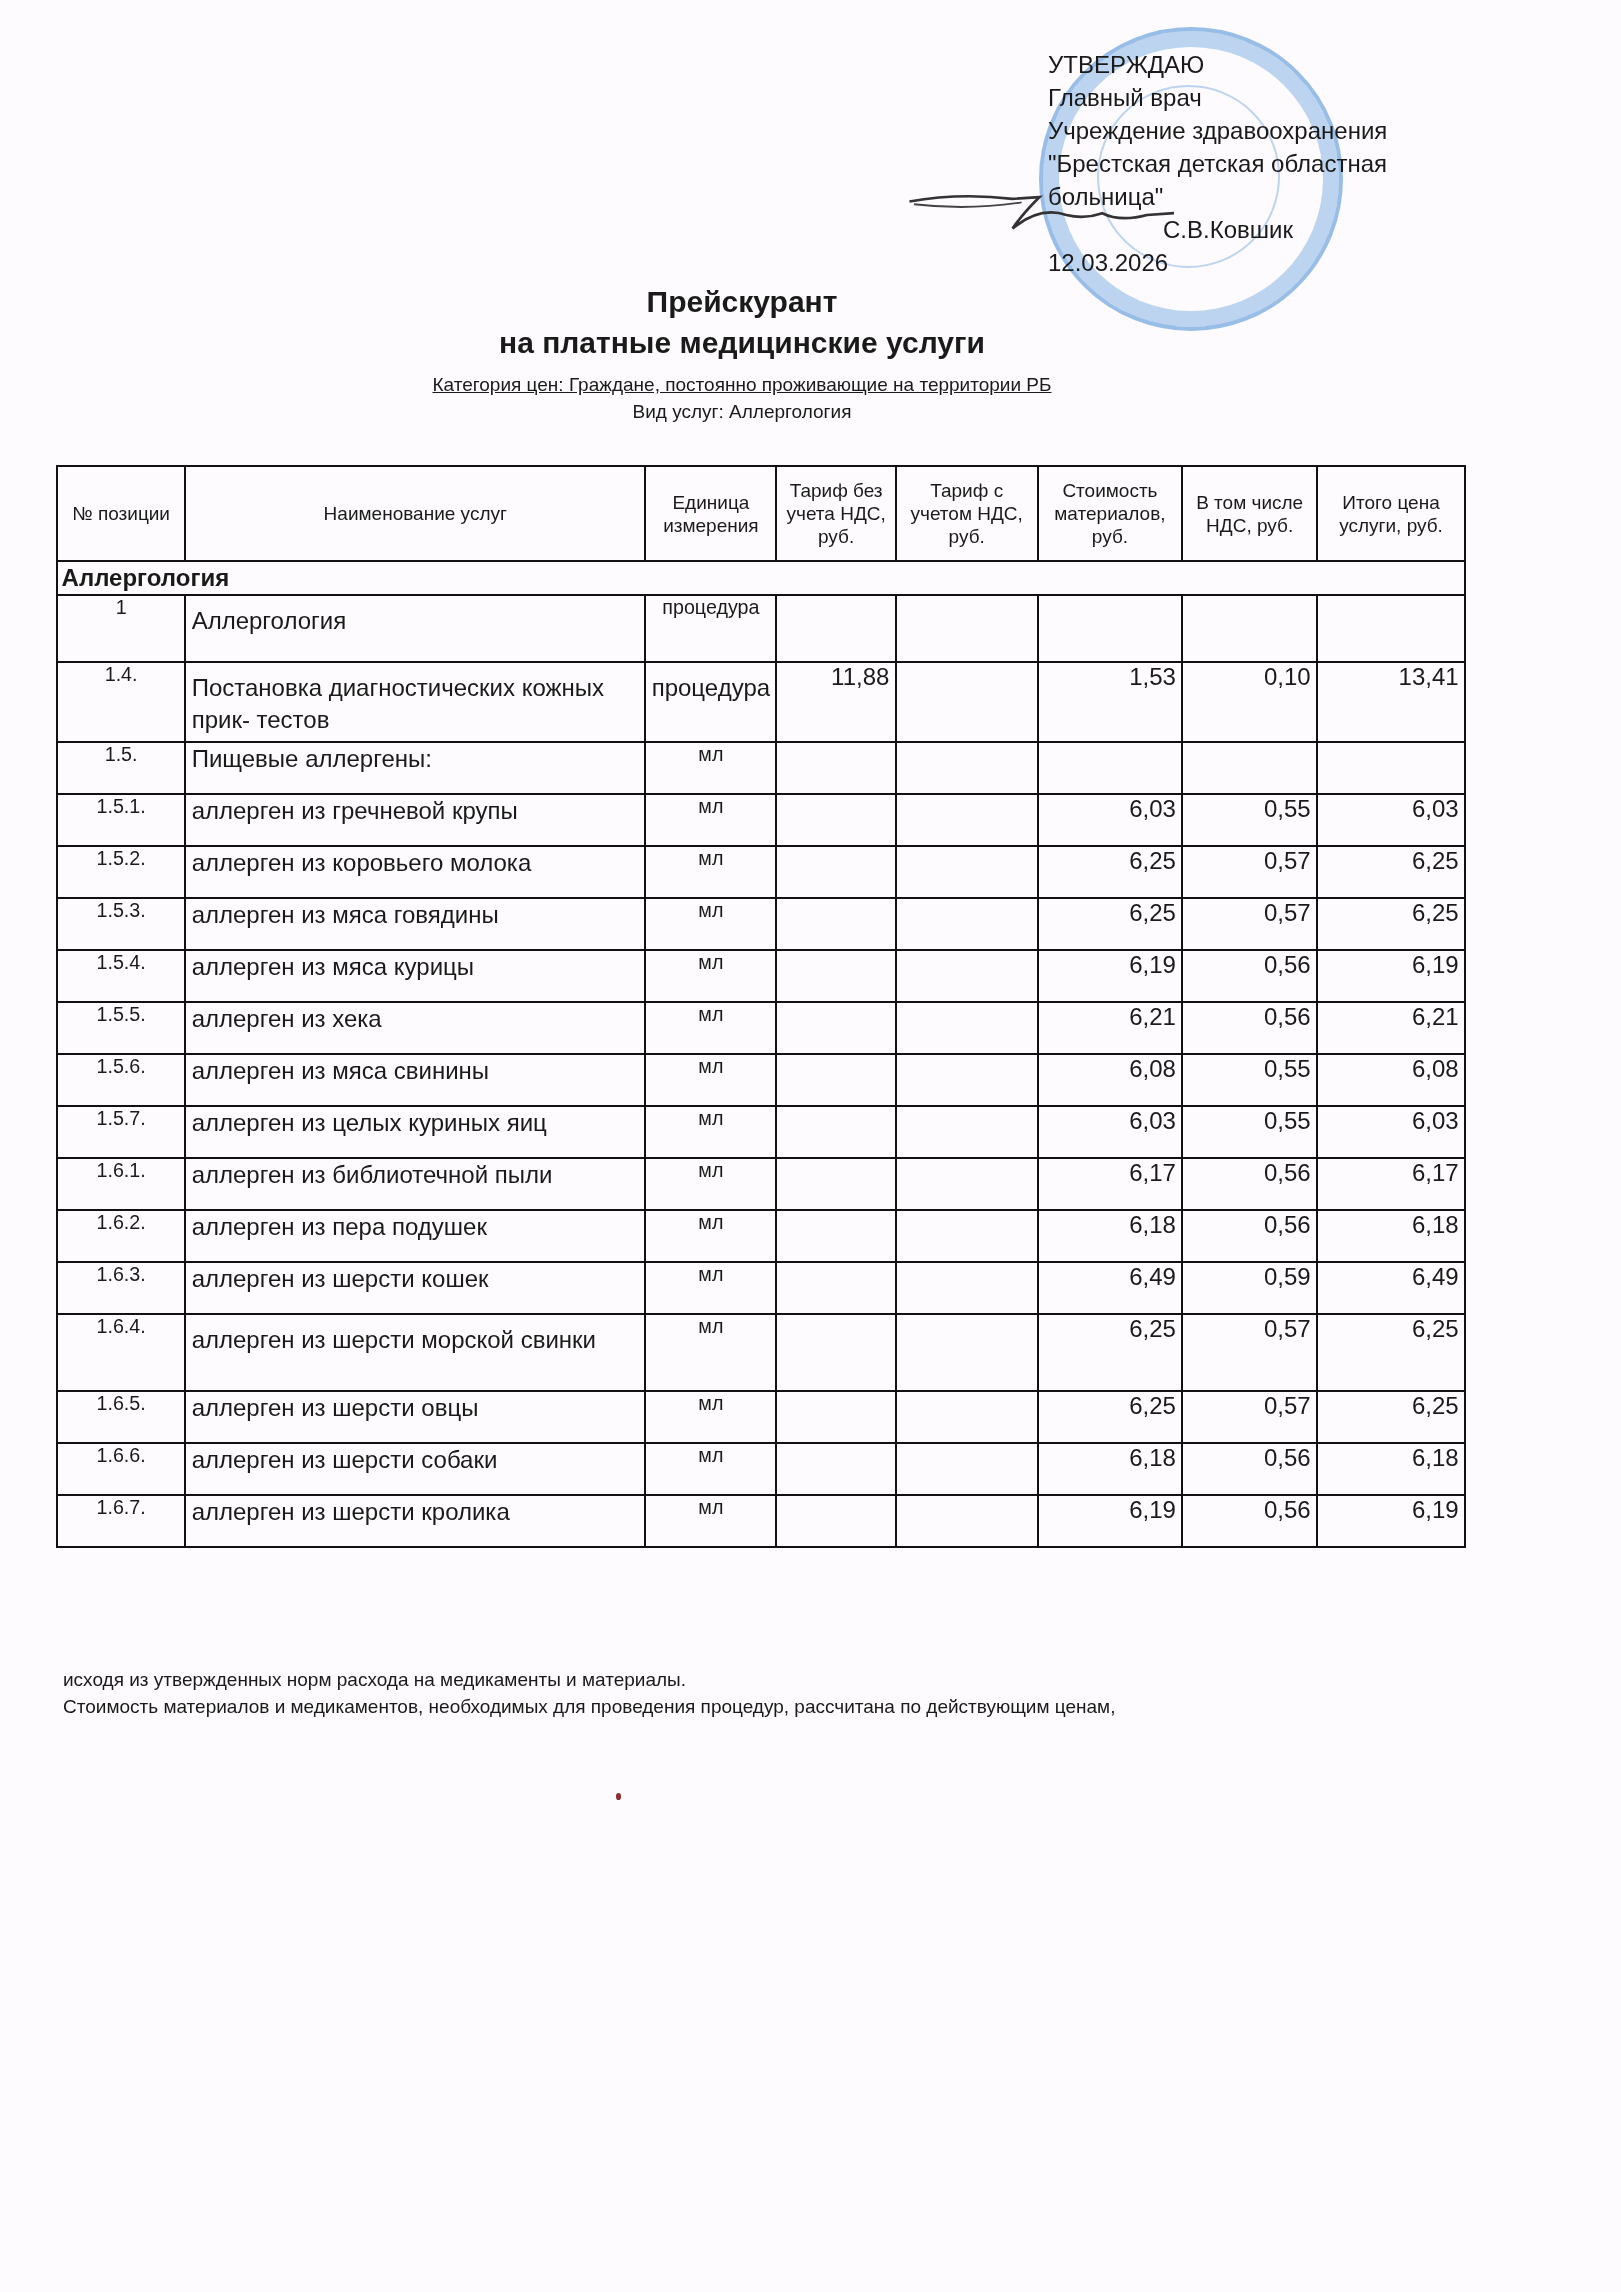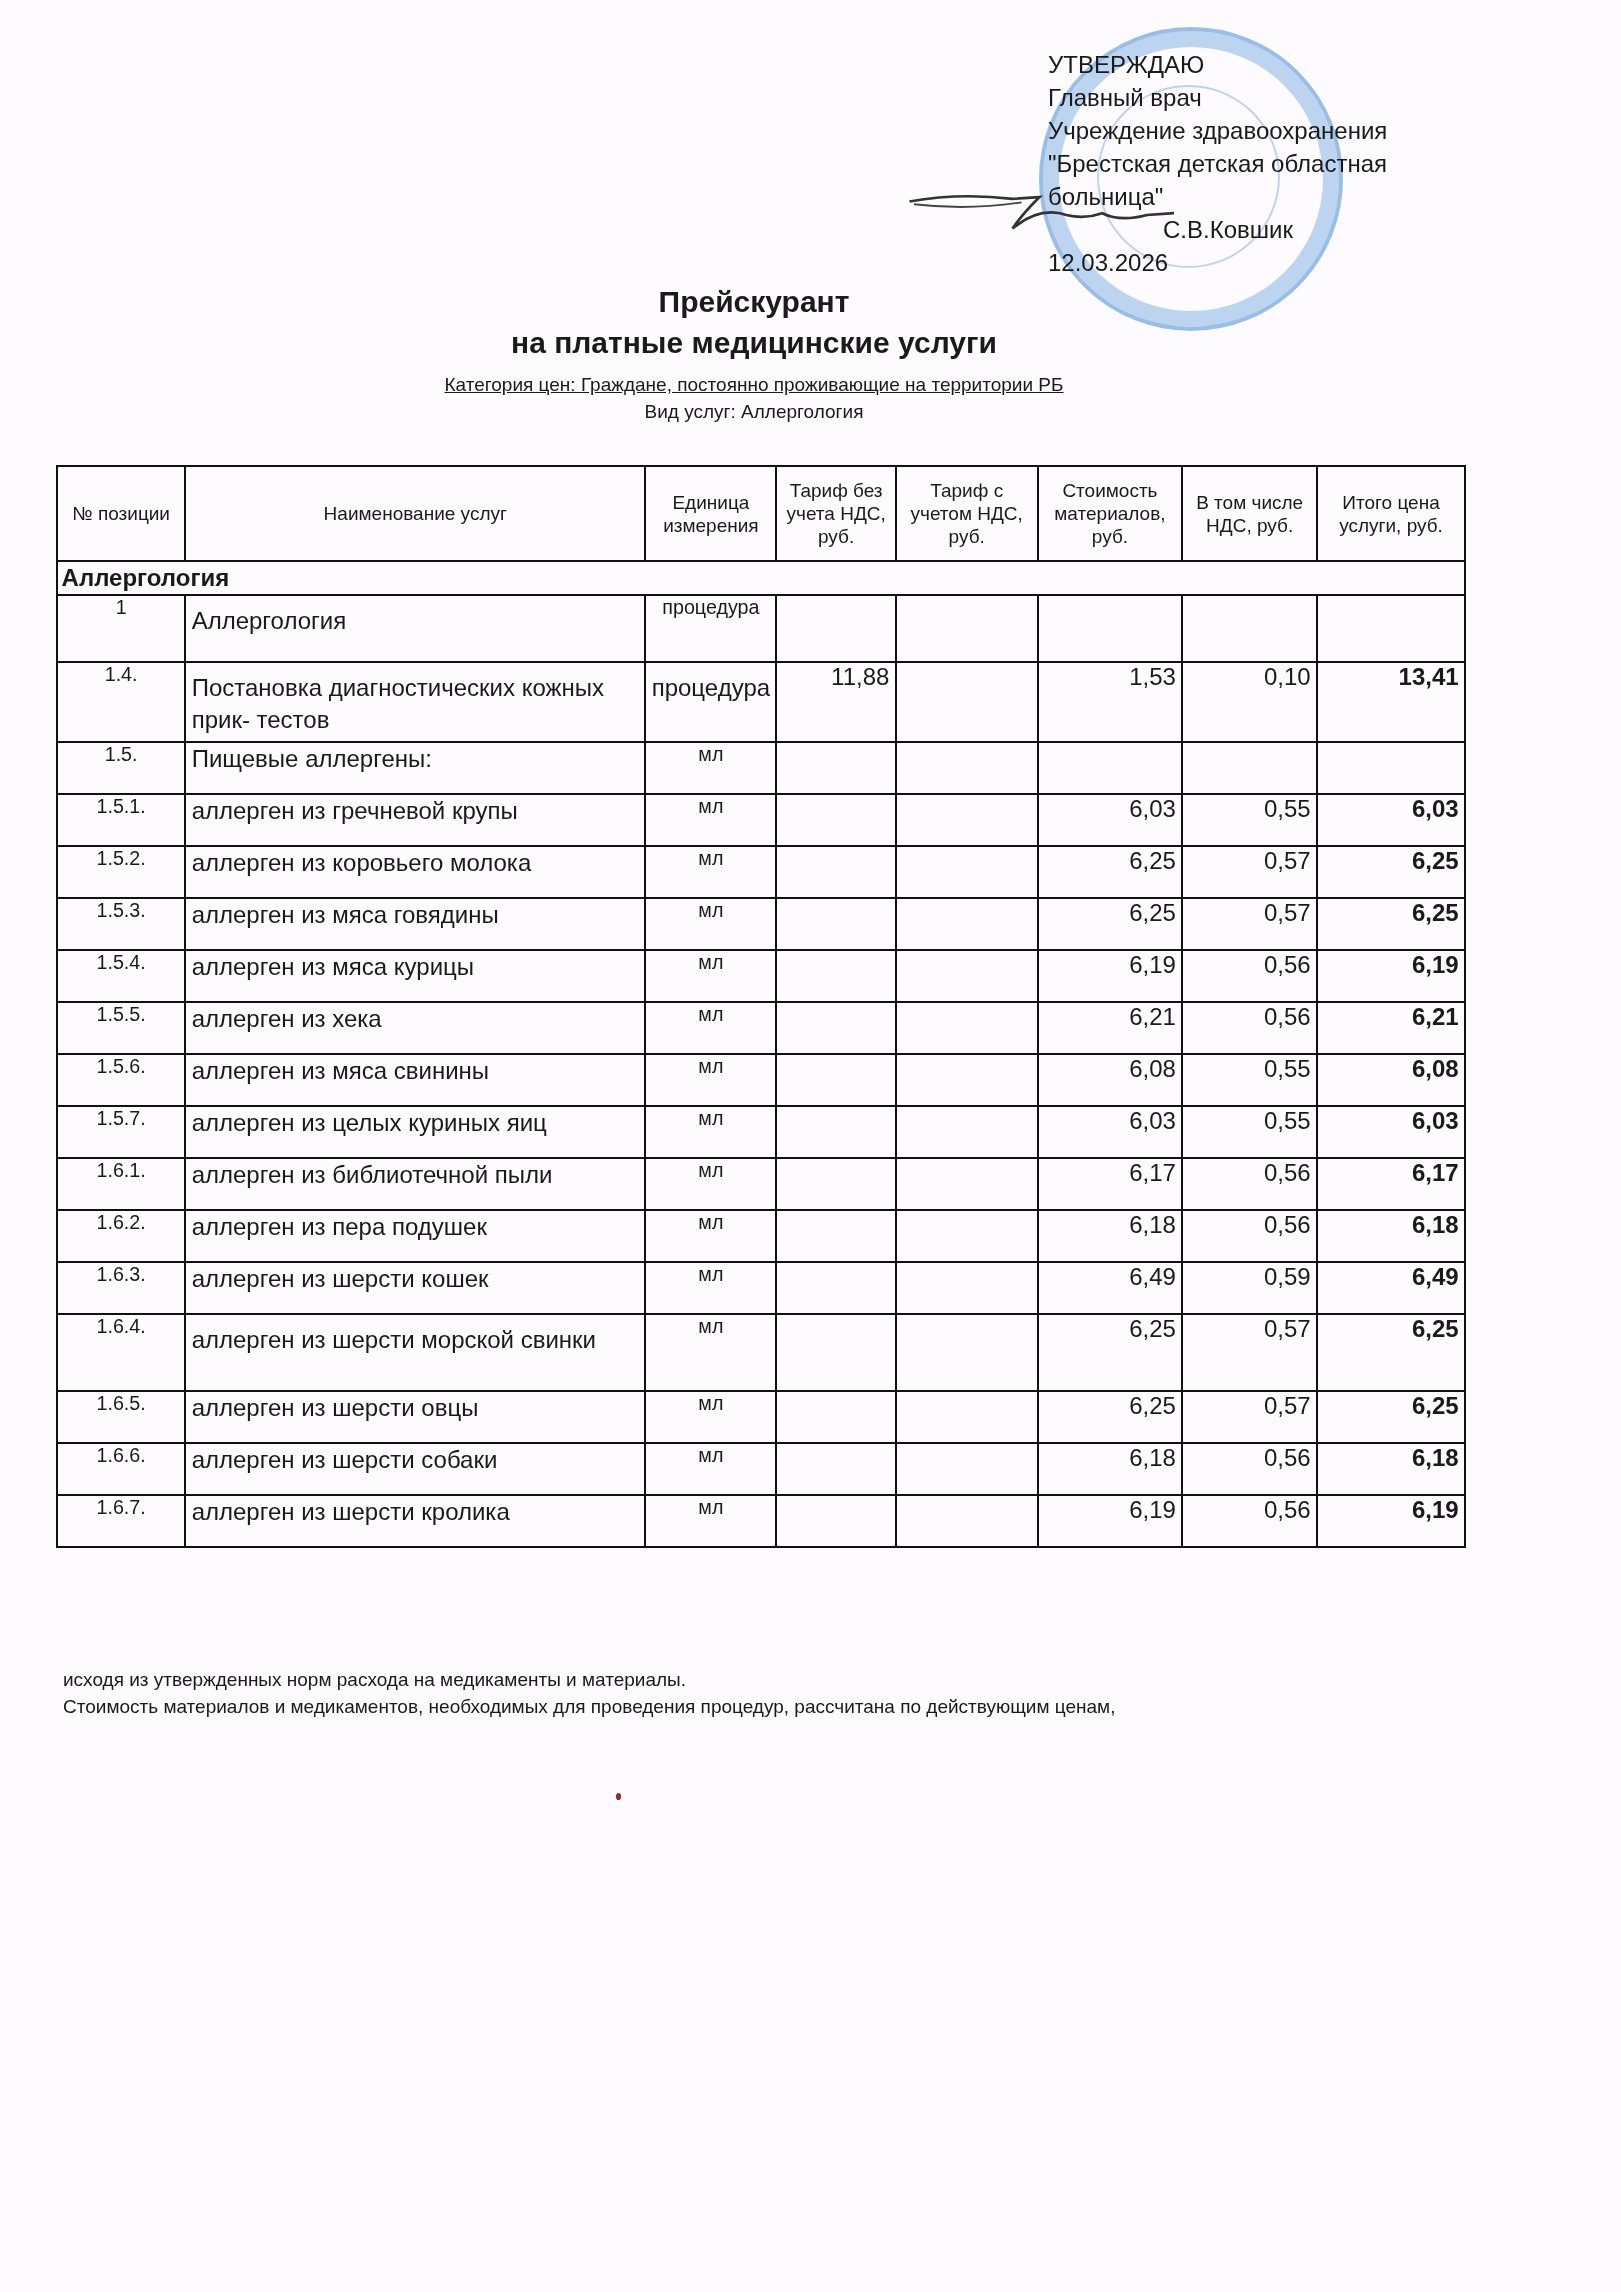--- a/index.html
+++ b/index.html
@@ -23,21 +23,21 @@
     border: 4.5px solid rgba(70,140,215,0.55);
     box-shadow: inset 0 0 0 12.5px rgba(255,255,255,0), inset 0 0 0 16px rgba(70,140,215,0.35);
   }
   .stamp .inner {
     position: absolute; left: 54px; top: 54px; width: 179px; height: 179px;
     border-radius: 50%; border: 2.7px solid rgba(70,140,215,0.35);
   }
   .signature {
     position: absolute; left: 905px; top: 188px; width: 269px; height: 54px;
   }
-  .title-block { position: absolute; left: 12px; width: 1484px; text-align: center; }
+  .title-block { position: absolute; left: 0; width: 1484px; text-align: center; }
   .t1 { top: 285px; font-size: 30px; font-weight: bold; }
   .t2 { top: 326px; font-size: 30px; font-weight: bold; }
   .t3 { top: 374px; font-size: 19px; text-decoration: underline; }
   .t4 { top: 401px; font-size: 19px; }
 
   table.price {
     position: absolute; left: 56px; top: 465px;
     border-collapse: collapse;
     width: 1410px;
     font-size: 24px;
@@ -50,21 +50,21 @@
   table.price th {
     font-weight: normal; font-size: 19px; text-align: center; vertical-align: middle;
     line-height: 23px; height: 93px; padding: 0 2.7px;
   }
   td.num { text-align: center; font-size: 19.7px; padding-top: 5.4px; }
   td.name { text-align: left; padding-top: 18px; line-height: 32px; }
   td.name.top { padding-top: 9px; }
   td.unit { text-align: center; font-size: 19.7px; padding-top: 5.4px; }
   td.unit.big { font-size: 24px; padding-top: 9px; line-height: 32px; }
   td.val { text-align: right; padding-top: 9px; }
-  td.val.bold { font-weight: bold; border-radius: 18px; }
+  td.val.bold { font-weight: normal; border-radius: 18px; }
   tr.section td { font-weight: bold; font-size: 24px; padding: 1.8px 3.6px; height: 27px; border-bottom: 2.7px solid #111; }
   tr.r-std td { height: 50px; }
   tr.r-tall td { height: 66px; }
   tr.r-1 td { height: 56px; }
   tr.r-14 td { height: 69px; }
 
   .note {
     position: absolute; left: 63px; top: 1666px;
     font-size: 19px; line-height: 27px;
   }

